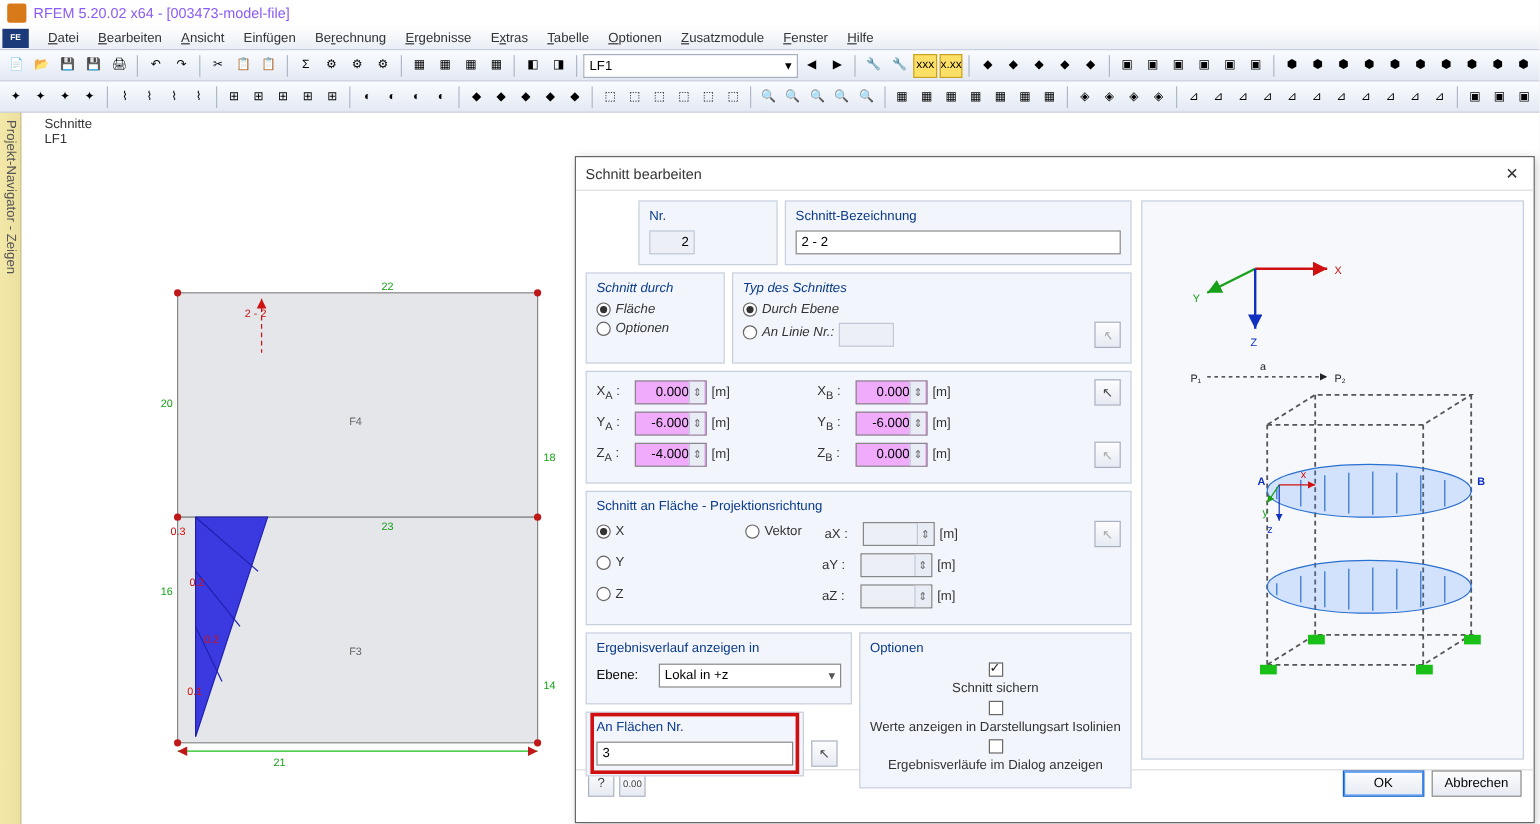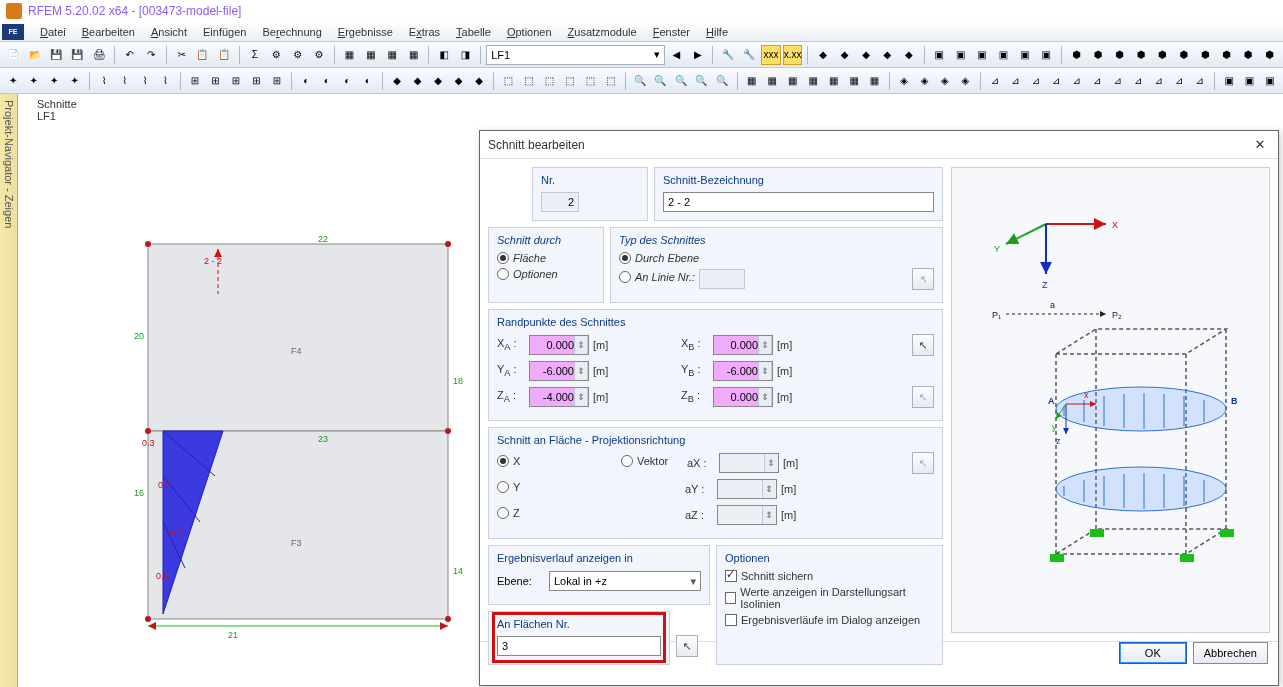--- a/index.html
+++ b/index.html
@@ -30,21 +30,21 @@
 .dialog-left { flex: 0 0 455px; display: flex; flex-direction: column; gap: 6px; }
 .dialog-right { flex: 1; border: 1px solid #c8d0e0; background: #f6f8fc; display:flex; align-items:flex-start; justify-content:center; padding-top: 16px; }
 .groupbox { border: 1px solid #c8d0e0; background: #f2f5fb; padding: 6px 8px 8px 8px; position: relative; }
 .groupbox-title { color: #0a3a8a; font-size: 11px; margin-bottom: 6px; }
 .row { display: flex; align-items: center; gap: 4px; margin-bottom: 4px; height: 22px; }
 .input-ro { width: 38px; height: 20px; border: 1px solid #c0c8d8; background: #eceff5; text-align: right; padding: 0 4px; font-size: 11px; display:flex; align-items:center; justify-content:flex-end;}
 .input-text { height: 20px; border: 1px solid #888; background: #fff; padding: 0 4px; font-size: 11px; display:flex; align-items:center; }
 .radio { display: flex; align-items: center; gap: 4px; font-size: 11px; color: #333; margin-bottom: 4px; }
 .radio-ind { width: 12px; height: 12px; border: 1px solid #666; border-radius: 50%; background: #fff; position: relative; }
 .radio-ind.sel::after { content:''; position:absolute; top:2px; left:2px; width:6px; height:6px; background:#333; border-radius:50%; }
-.check { display: flex; align-items: center; gap: 4px; font-size: 11px; color: #333; margin-bottom: 4px; }
+.check { display: flex; align-items: center; gap: 4px; font-size: 11px; color: #333; margin-bottom: 4px; flex-direction: column; }
 .check-ind { width: 12px; height: 12px; border: 1px solid #666; background: #fff; position: relative; }
 .check-ind.sel::after { content:'✓'; position:absolute; top:-3px; left:0; font-size:11px; color:#222; }
 .spin { width: 60px; height: 20px; border: 1px solid #888; background: #f0abfc; text-align: right; padding: 0 14px 0 4px; font-size: 11px; position: relative; display:flex; align-items:center; justify-content:flex-end;}
 .spin::after { content:'⇕'; position:absolute; right:1px; top:0; bottom:0; width:12px; display:flex; align-items:center; justify-content:center; font-size:9px; background:#e8ecf4; border-left:1px solid #c0c8d8; color:#666;}
 .spin.disabled { background: #eceff5; color: #888; }
 .unit { color: #333; width: 20px; }
 .lbl { color: #333; width: 28px; }
 .pickbtn { width: 22px; height: 22px; border: 1px solid #a8b0c0; background: linear-gradient(#fdfdfe,#e6eaf2); display:flex; align-items:center; justify-content:center; font-size:11px; color:#444;}
 .pickbtn.disabled { color:#aaa; }
 .top-row { display:flex; gap:6px;padding-left:44px; }
@@ -318,21 +318,20 @@
                 <span>An Linie Nr.:</span>
               </div>
             <div class="input-ro" style="width:46px;"></div>
             <span style="flex:1"></span>
             <div class="pickbtn disabled">↖</div>
           </div>
         </div>
       </div>
 
       <div class="groupbox">
-        <div class="groupbox-title">Randpunkte des Schnittes</div>
         <div class="row">
           <span class="lbl"><span>X</span><sub>A</sub><span> :</span></span>
           <div class="spin">0.000</div>
           <span class="unit">[m]</span>
           <span style="width:60px"></span>
           <span class="lbl"><span>X</span><sub>B</sub><span> :</span></span>
           <div class="spin">0.000</div>
           <span class="unit">[m]</span>
           <span style="flex:1"></span>
           <div class="pickbtn">↖</div>

